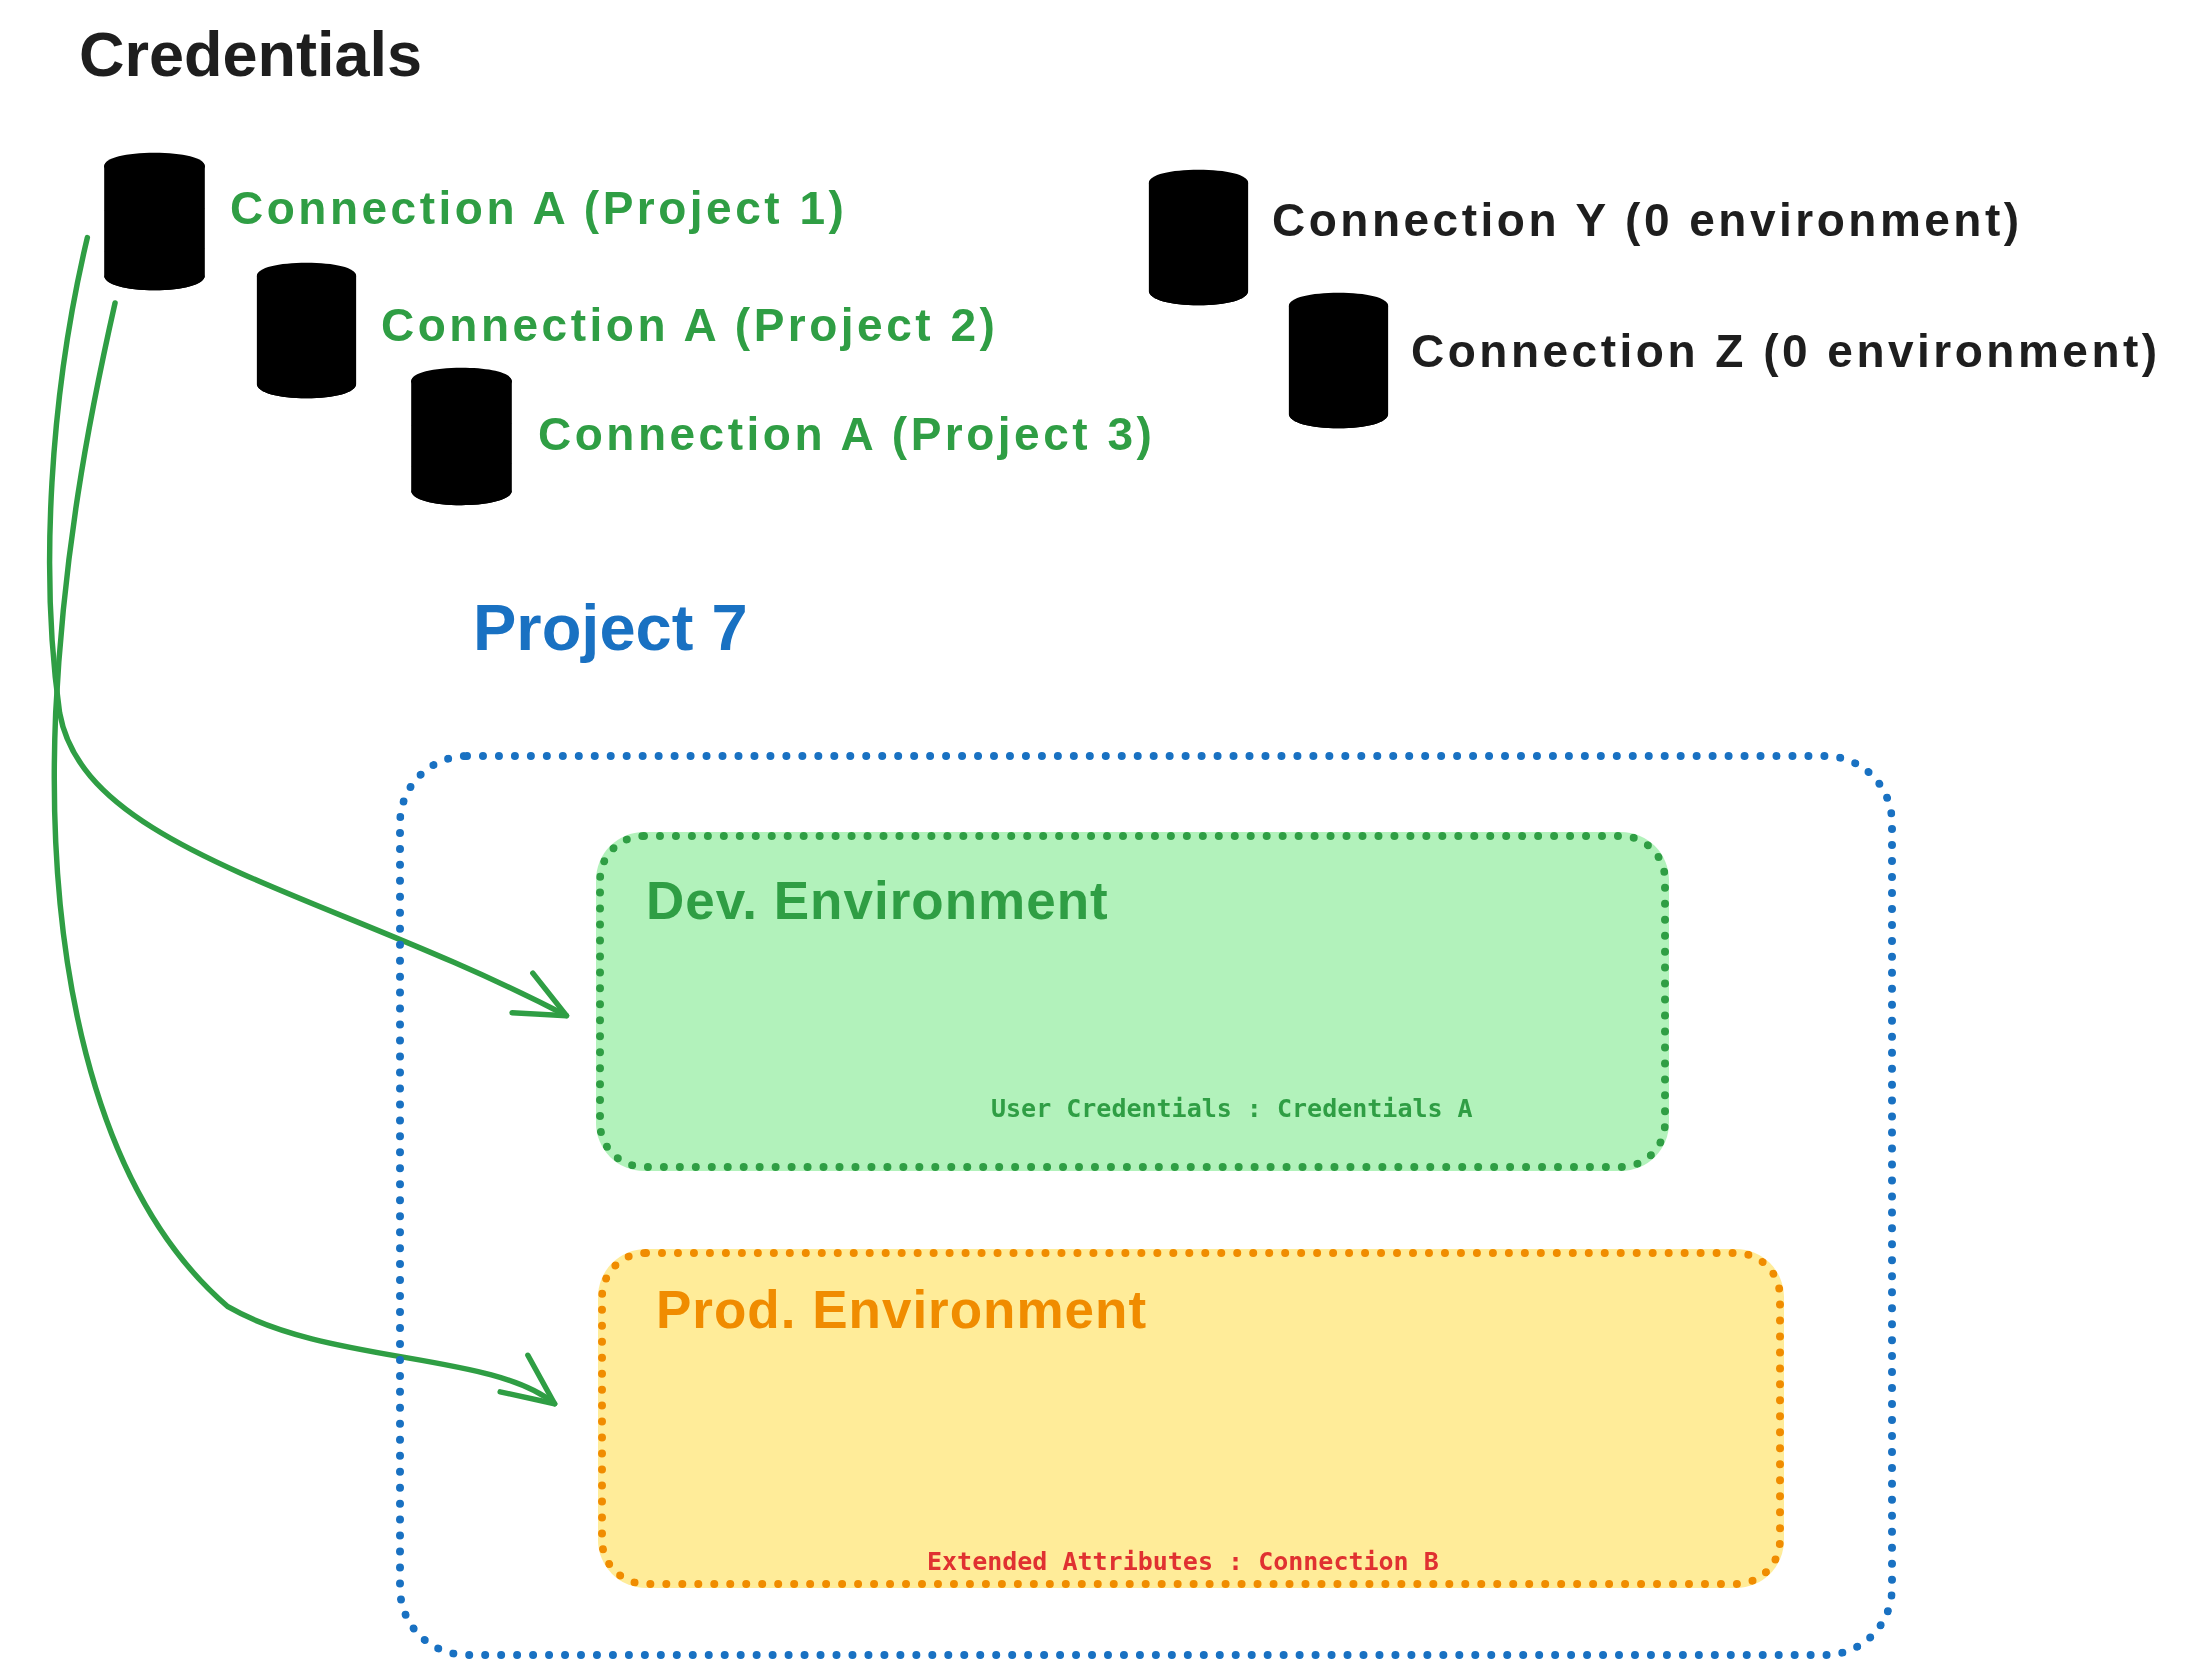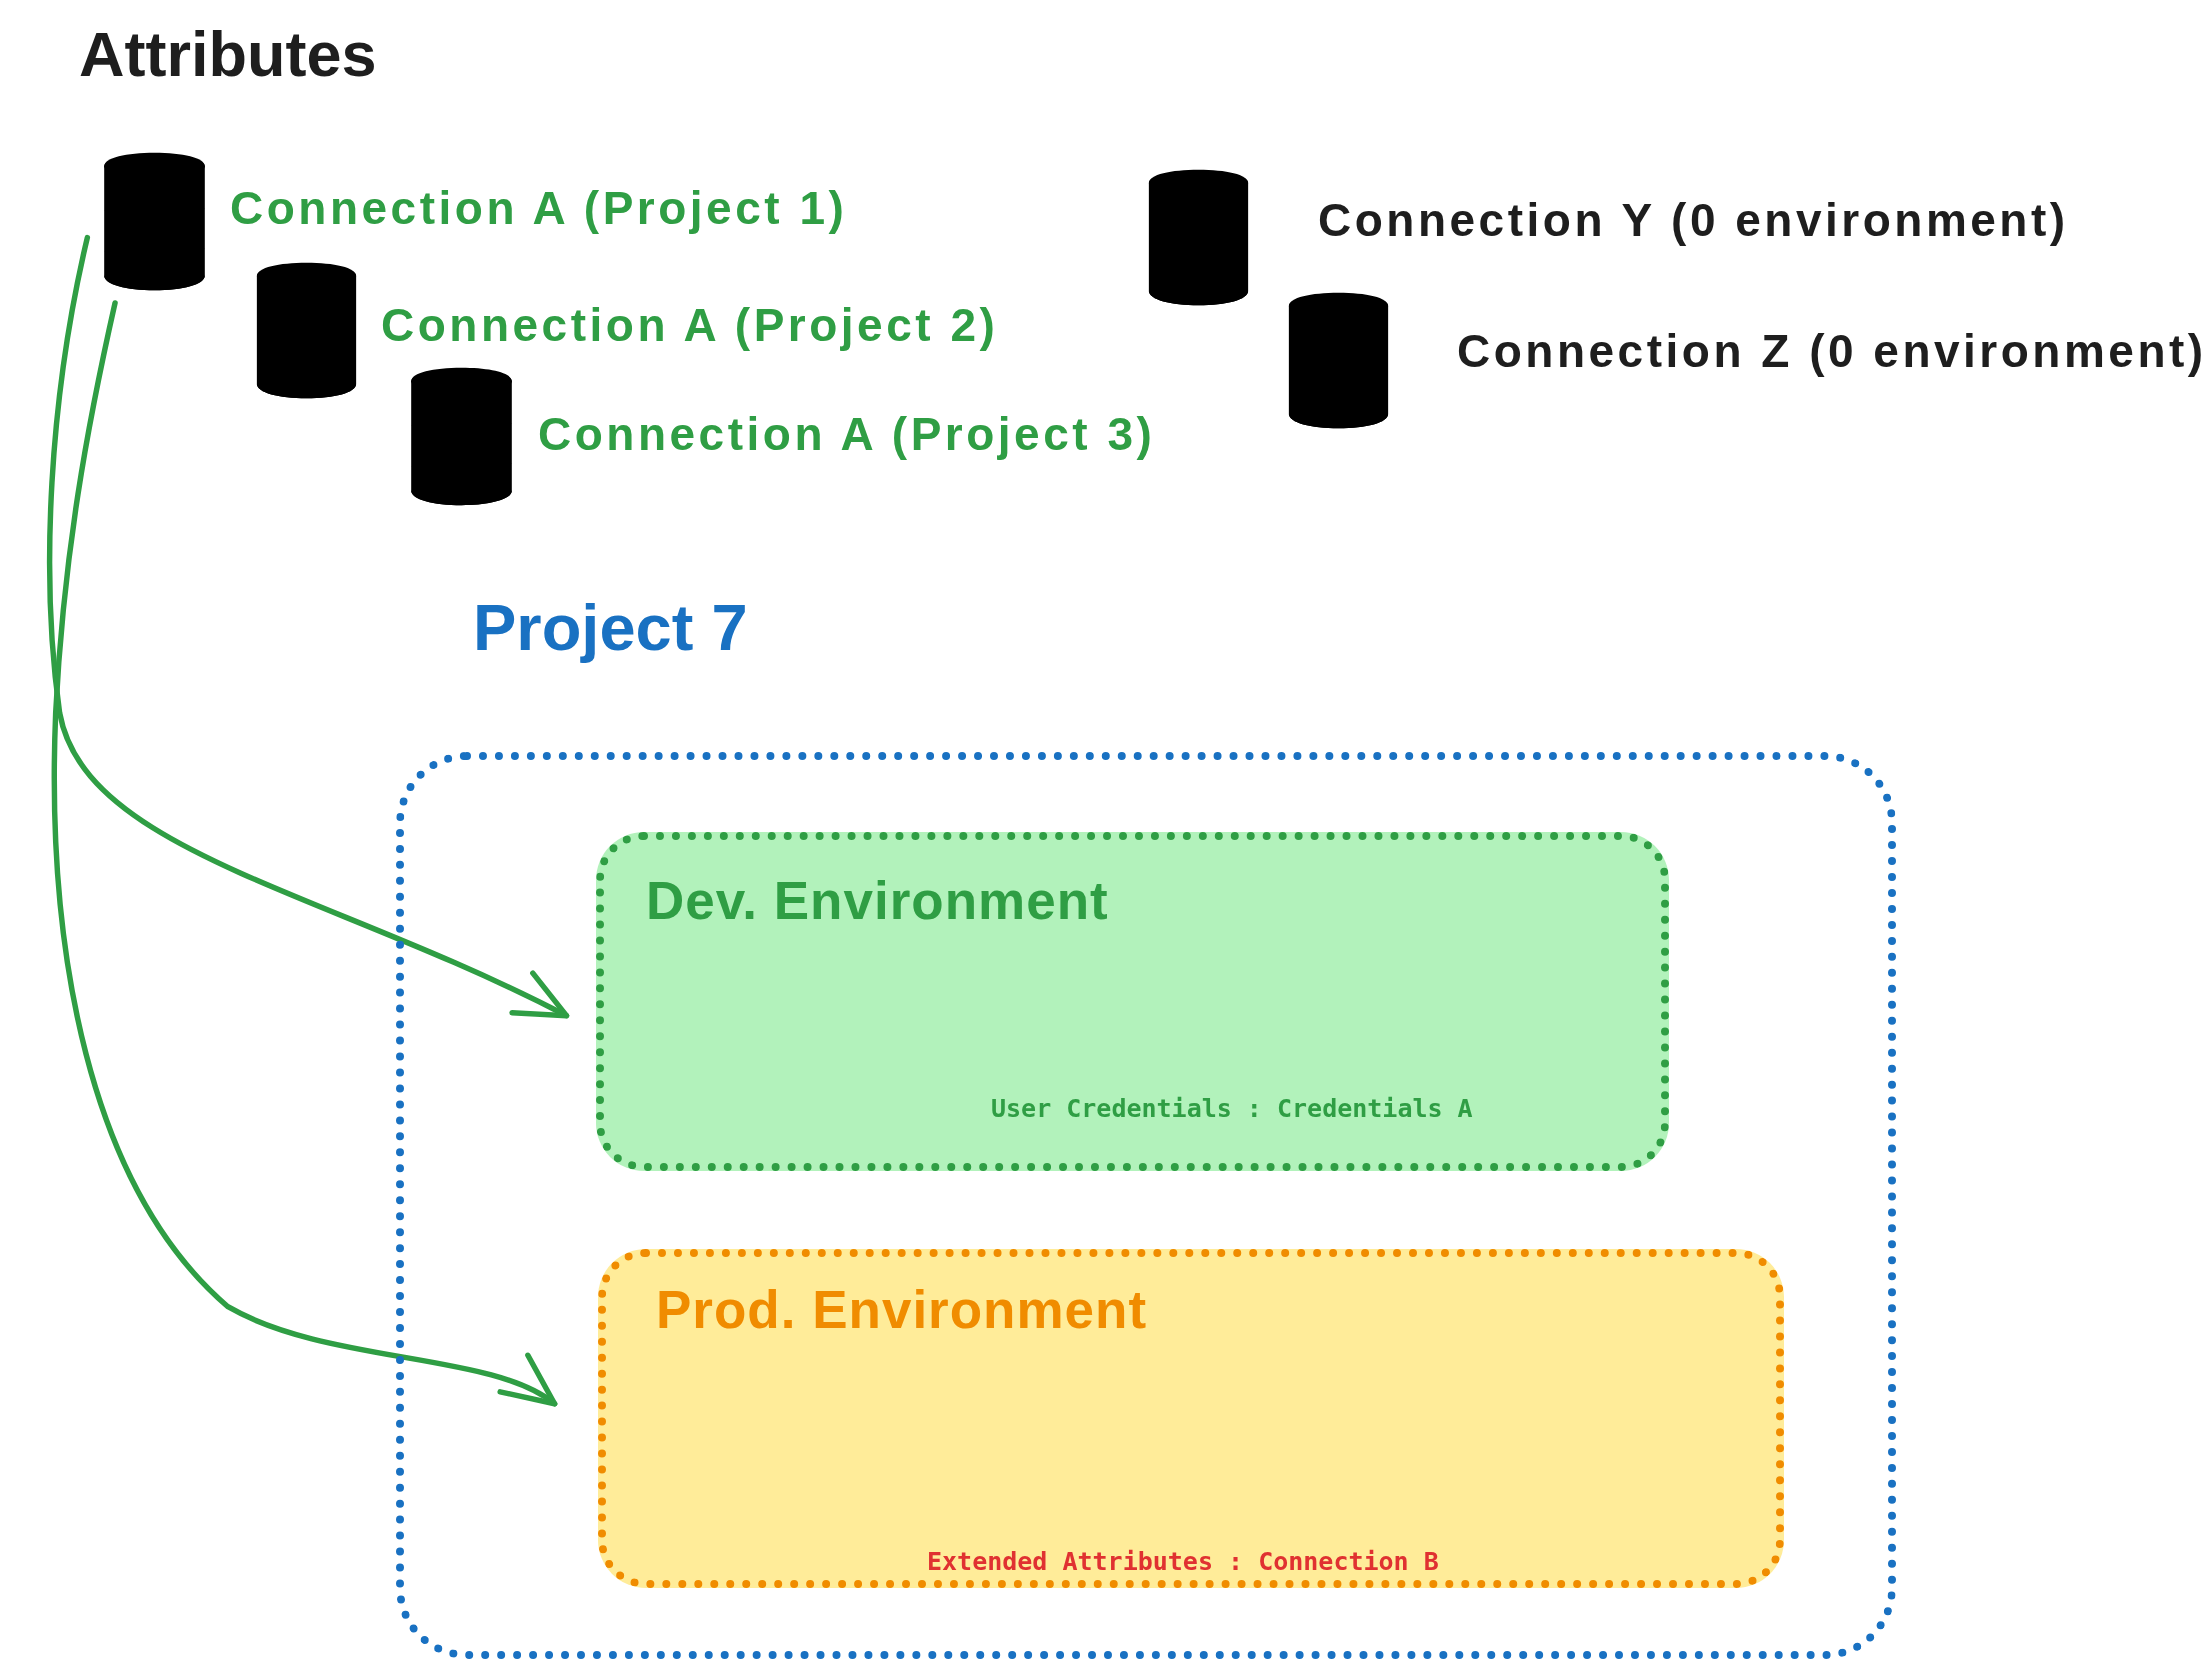--- a/index.html
+++ b/index.html
@@ -26,21 +26,21 @@
   .page-title{
     left:79px;top:18px;
     font-size:63px;font-weight:bold;
     color:var(--c-black);
     letter-spacing:0px;
   }
   .conn-label{
     font-size:46px;font-weight:700;letter-spacing:3.5px;
   }
   .conn-label.green{color:var(--c-green);}
-  .conn-label.dark{color:var(--c-black);font-weight:600;margin-left:46px;}
+  .conn-label.dark{color:var(--c-black);font-weight:600;}
 
   .project-title{
     left:473px;top:590px;
     font-size:65px;font-weight:600;
     color:var(--c-blue);
   }
 
   .project-box{
     position:absolute;
     left:396px;top:752px;width:1500px;height:907px;
@@ -112,21 +112,21 @@
     </defs>
   </svg>
 
   <svg class="arrows" width="2212" height="1674" viewBox="0 0 2234 1691">
     <path d="M88 240 C50 400 40 580 60 720 C85 860 330 900 572 1026"></path>
     <path d="M517 1023 L572 1026 M538 983 L572 1026"></path>
     <path d="M116 306 C88 430 64 560 56 720 C46 960 90 1200 230 1320 C330 1378 498 1366 560 1418"></path>
     <path d="M505 1406 L560 1418 M533 1369 L560 1418"></path>
   </svg>
 
-  <div class="abs page-title">Attributes</div>
+  <div class="abs page-title">Credentials</div>
 
   <svg class="db green-db" style="left:95px;top:147px" width="119" height="149" viewBox="0 0 120 154">
       <use href="#dbshape"></use>
     </svg>
   <div class="abs conn-label green" style="left:230px;top:181px">Connection A (Project 1)</div>
 
   <svg class="db green-db" style="left:248px;top:257px" width="117" height="147" viewBox="0 0 120 154">
       <use href="#dbshape"></use>
     </svg>
   <div class="abs conn-label green" style="left:381px;top:298px">Connection A (Project 2)</div>

